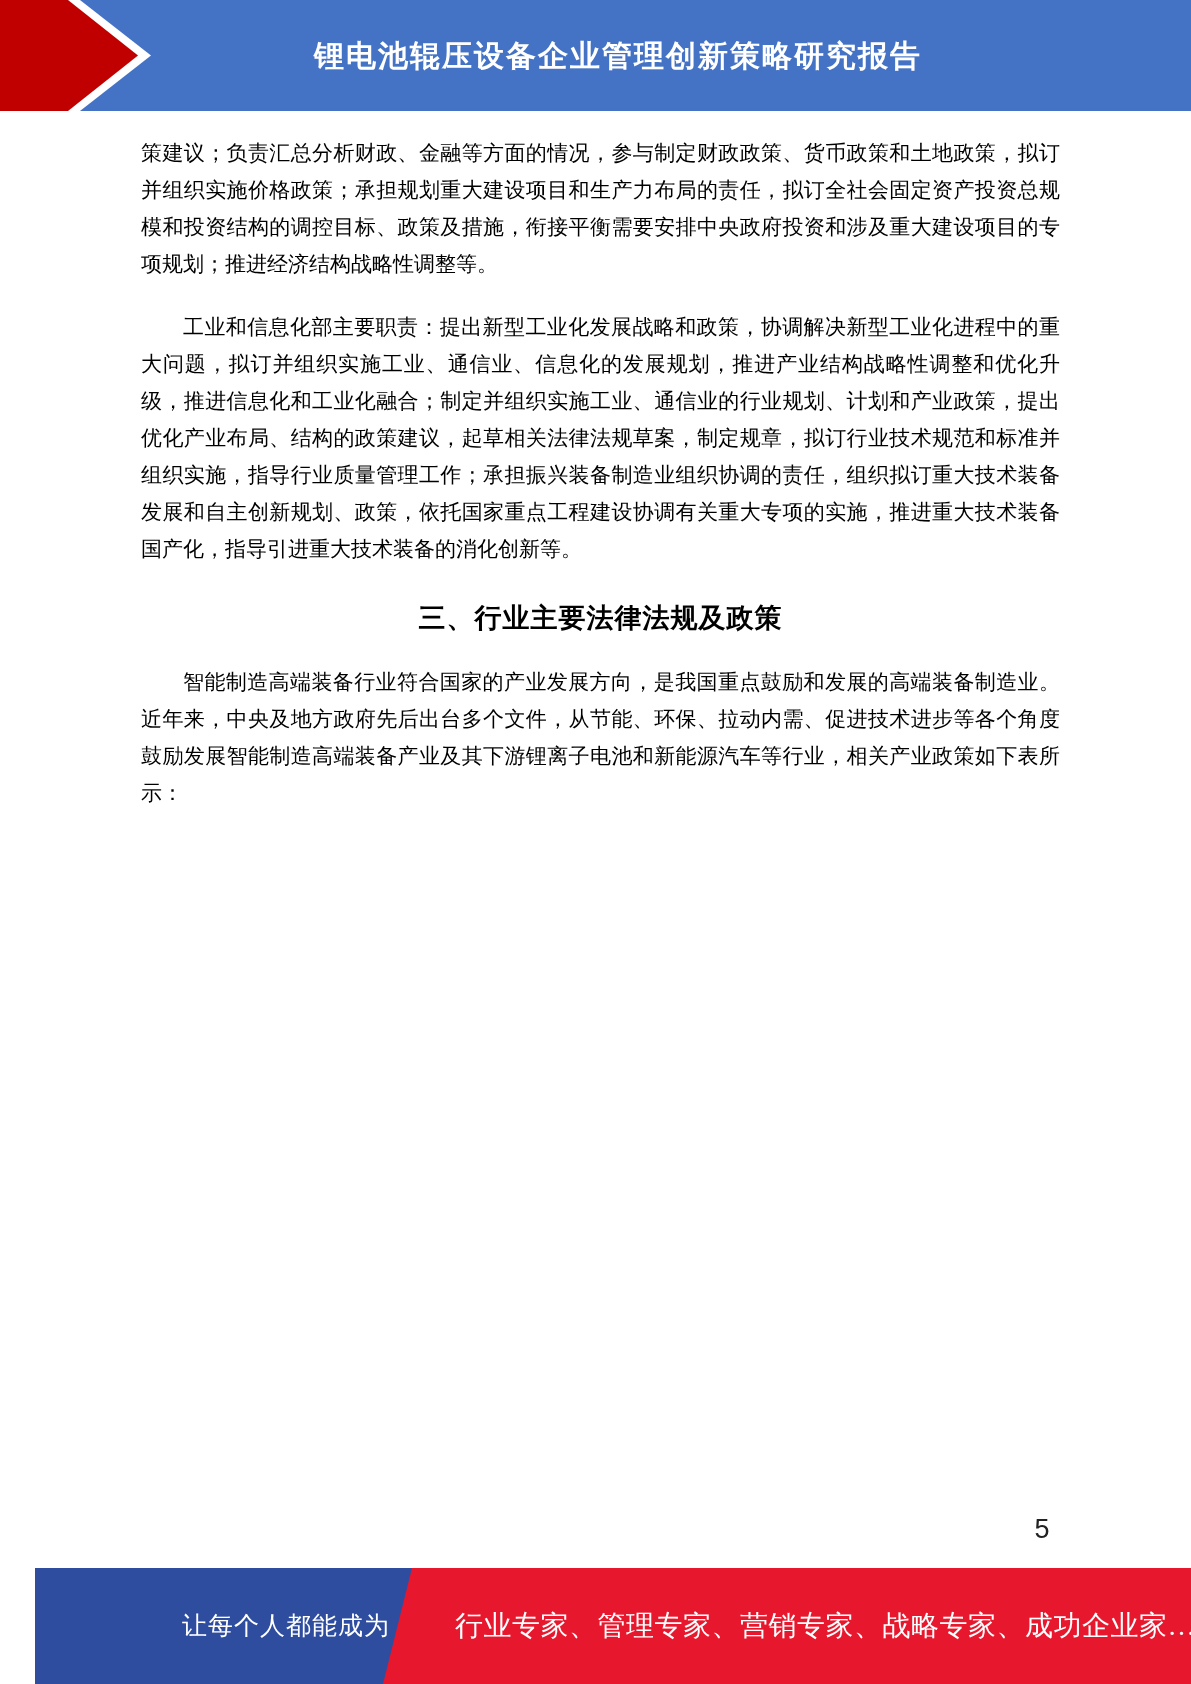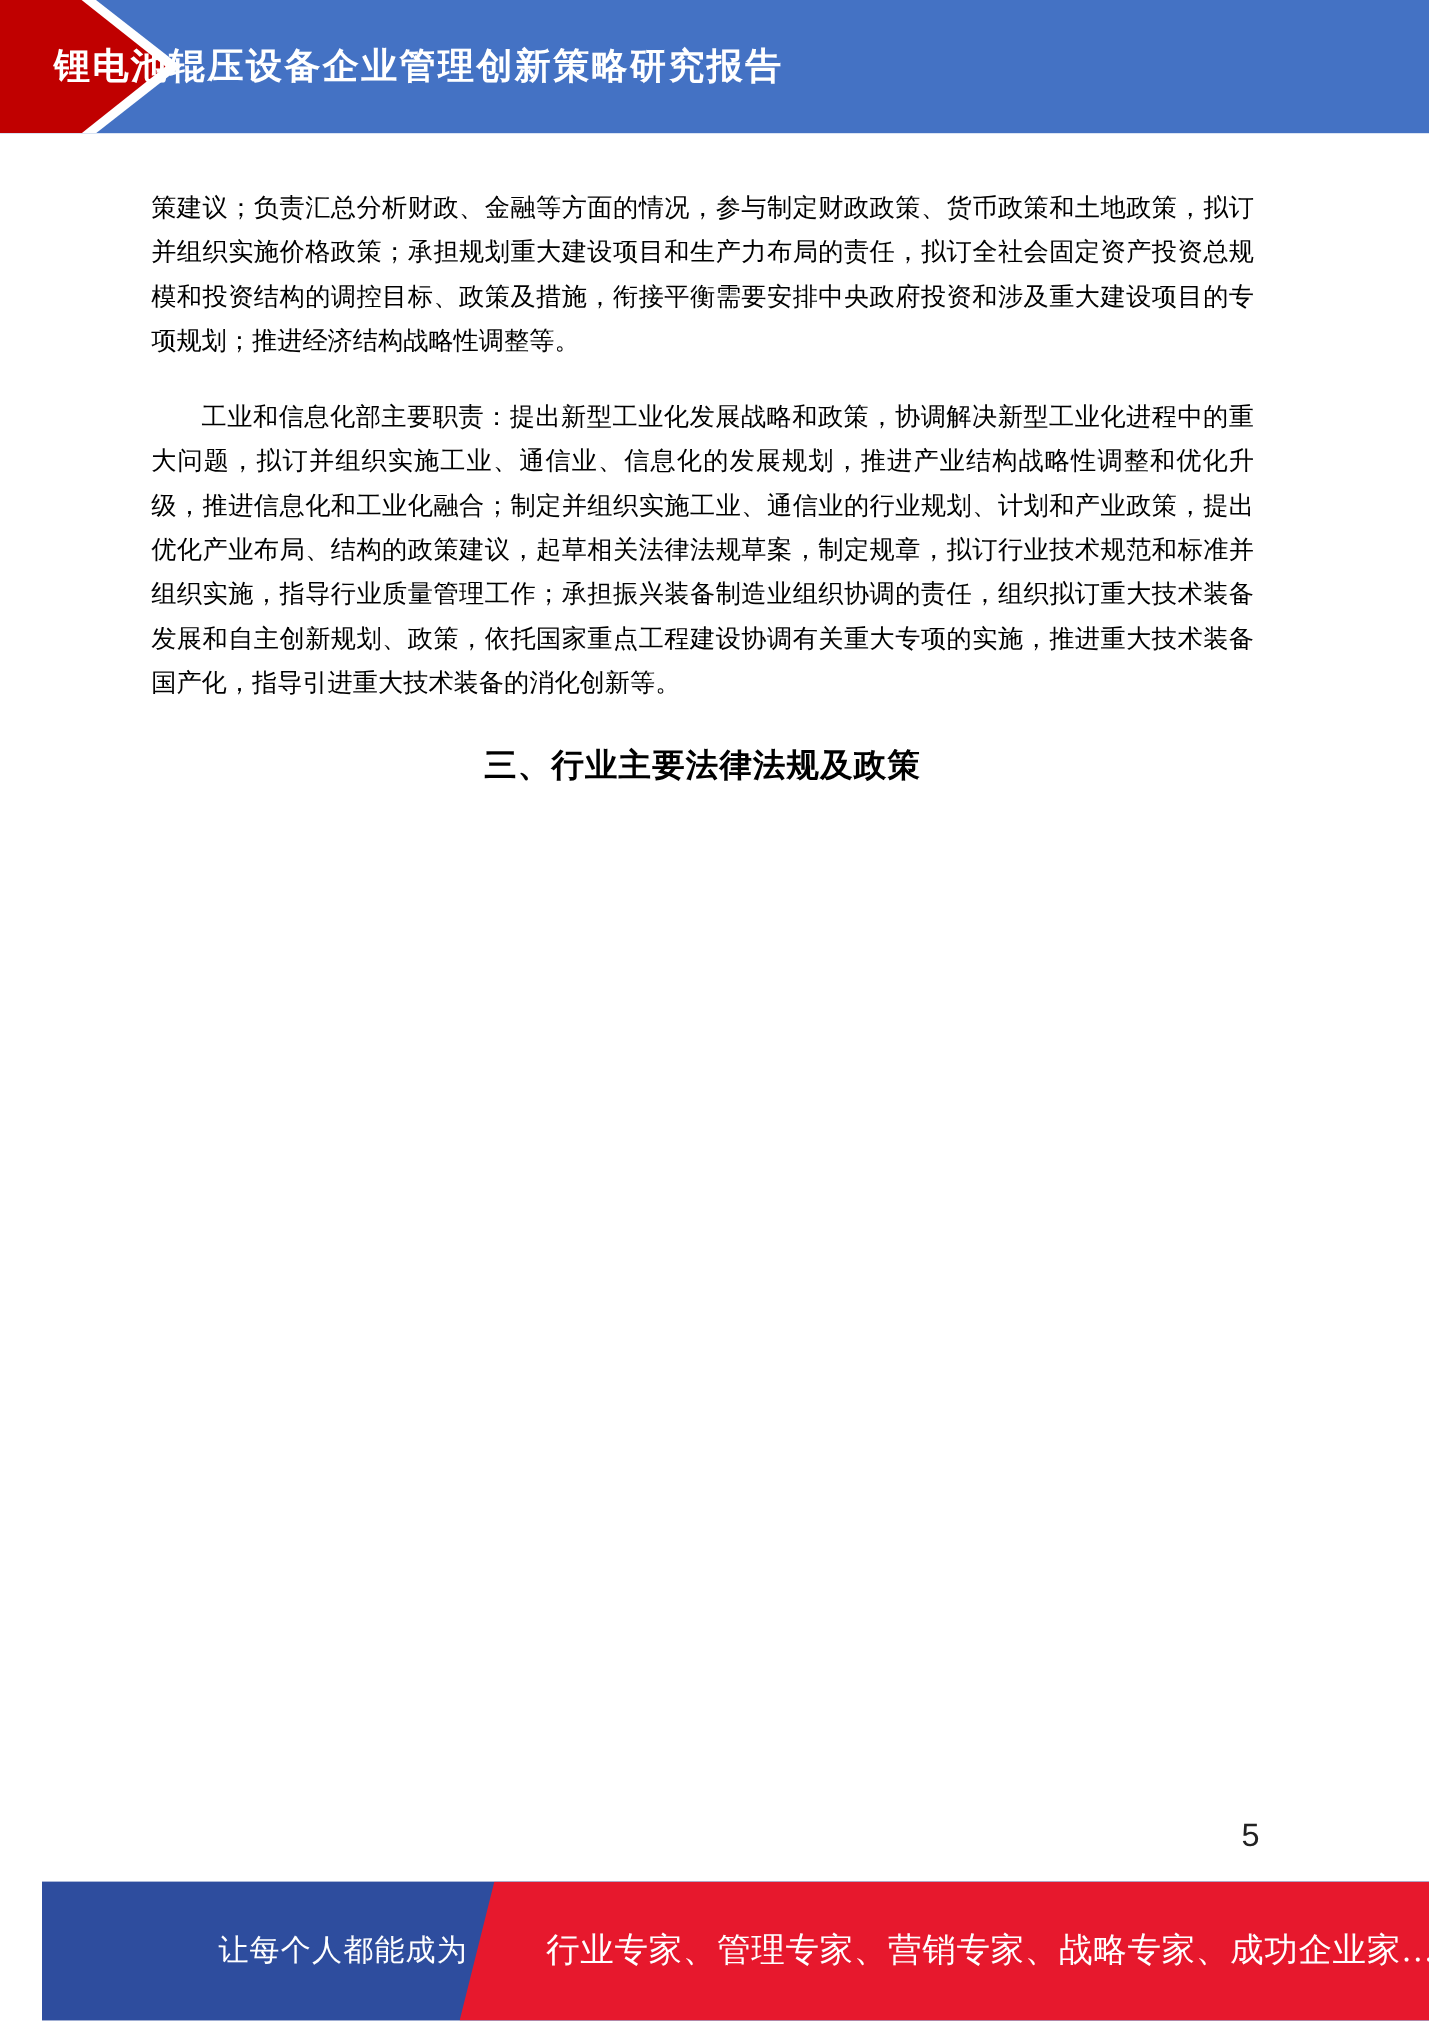--- a/index.html
+++ b/index.html
@@ -32,39 +32,39 @@
   }
   .chevron-inner {
     background: var(--header-red, #C00000);
     clip-path: polygon(0 0, 68px 0, 138px 55.5px, 68px 111px, 0 111px);
   }
   .header-title {
     position: absolute;
     inset: 0;
     padding-left: 45px;
     line-height: 111px;
+    text-align: center;
     color: #ffffff;
     font-family: "Liberation Sans", "DejaVu Sans", sans-serif;
     font-weight: bold;
     font-size: 30px;
     letter-spacing: 2px;
     white-space: nowrap;
   }
 
   
   .content {
     position: absolute;
-    left: 126px;
+    left: 141px;
     top: 135px;
     width: 919px;
     color: var(--text, #000000);
     font-size: 21px;
     line-height: 37px;
     text-align: justify;
-    margin-top: 20px;
   }
   .para { margin: 0 0 26px 0; text-indent: 42px; }
   .para.no-indent { text-indent: 0; }
   .section-heading {
     font-family: "Liberation Sans", "DejaVu Sans", sans-serif;
     font-weight: bold;
     font-size: 27px;
     line-height: 40px;
     margin: 30px 0 26px 0;
     letter-spacing: 1px;
@@ -126,20 +126,21 @@
   <header class="header">
     <div class="chevron chevron-outer"></div>
     <div class="chevron chevron-inner"></div>
     <div class="header-title">锂电池辊压设备企业管理创新策略研究报告</div>
   </header>
 
   <main class="content">
     <p class="para no-indent">策建议；负责汇总分析财政、金融等方面的情况，参与制定财政政策、货币政策和土地政策，拟订并组织实施价格政策；承担规划重大建设项目和生产力布局的责任，拟订全社会固定资产投资总规模和投资结构的调控目标、政策及措施，衔接平衡需要安排中央政府投资和涉及重大建设项目的专项规划；推进经济结构战略性调整等。</p>
     <p class="para">工业和信息化部主要职责：提出新型工业化发展战略和政策，协调解决新型工业化进程中的重大问题，拟订并组织实施工业、通信业、信息化的发展规划，推进产业结构战略性调整和优化升级，推进信息化和工业化融合；制定并组织实施工业、通信业的行业规划、计划和产业政策，提出优化产业布局、结构的政策建议，起草相关法律法规草案，制定规章，拟订行业技术规范和标准并组织实施，指导行业质量管理工作；承担振兴装备制造业组织协调的责任，组织拟订重大技术装备发展和自主创新规划、政策，依托国家重点工程建设协调有关重大专项的实施，推进重大技术装备国产化，指导引进重大技术装备的消化创新等。</p>
     <h2 class="section-heading">三、行业主要法律法规及政策</h2>
+    <p class="para">智能制造高端装备行业符合国家的产业发展方向，是我国重点鼓励和发展的高端装备制造业。近年来，中央及地方政府先后出台多个文件，从节能、环保、拉动内需、促进技术进步等各个角度鼓励发展智能制造高端装备产业及其下游锂离子电池和新能源汽车等行业，相关产业政策如下表所示：</p>
   </main>
 
   <div class="page-number">5</div>
 
   <footer class="footer">
     <div class="footer-red"></div>
     <div class="footer-left">让每个人都能成为</div>
     <div class="footer-right">行业专家、管理专家、营销专家、战略专家、成功企业家……</div>
   </footer>
 

